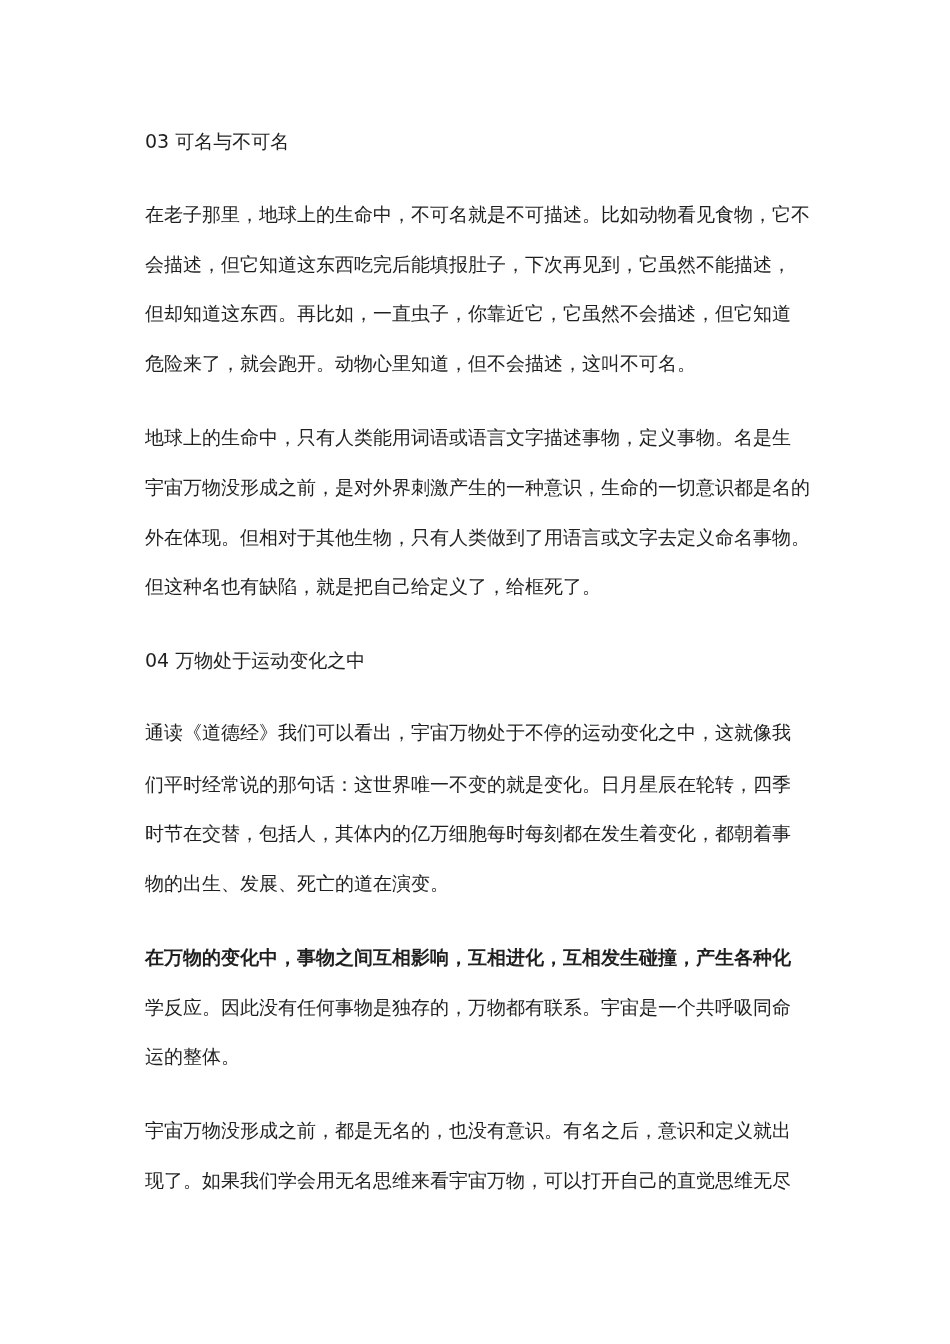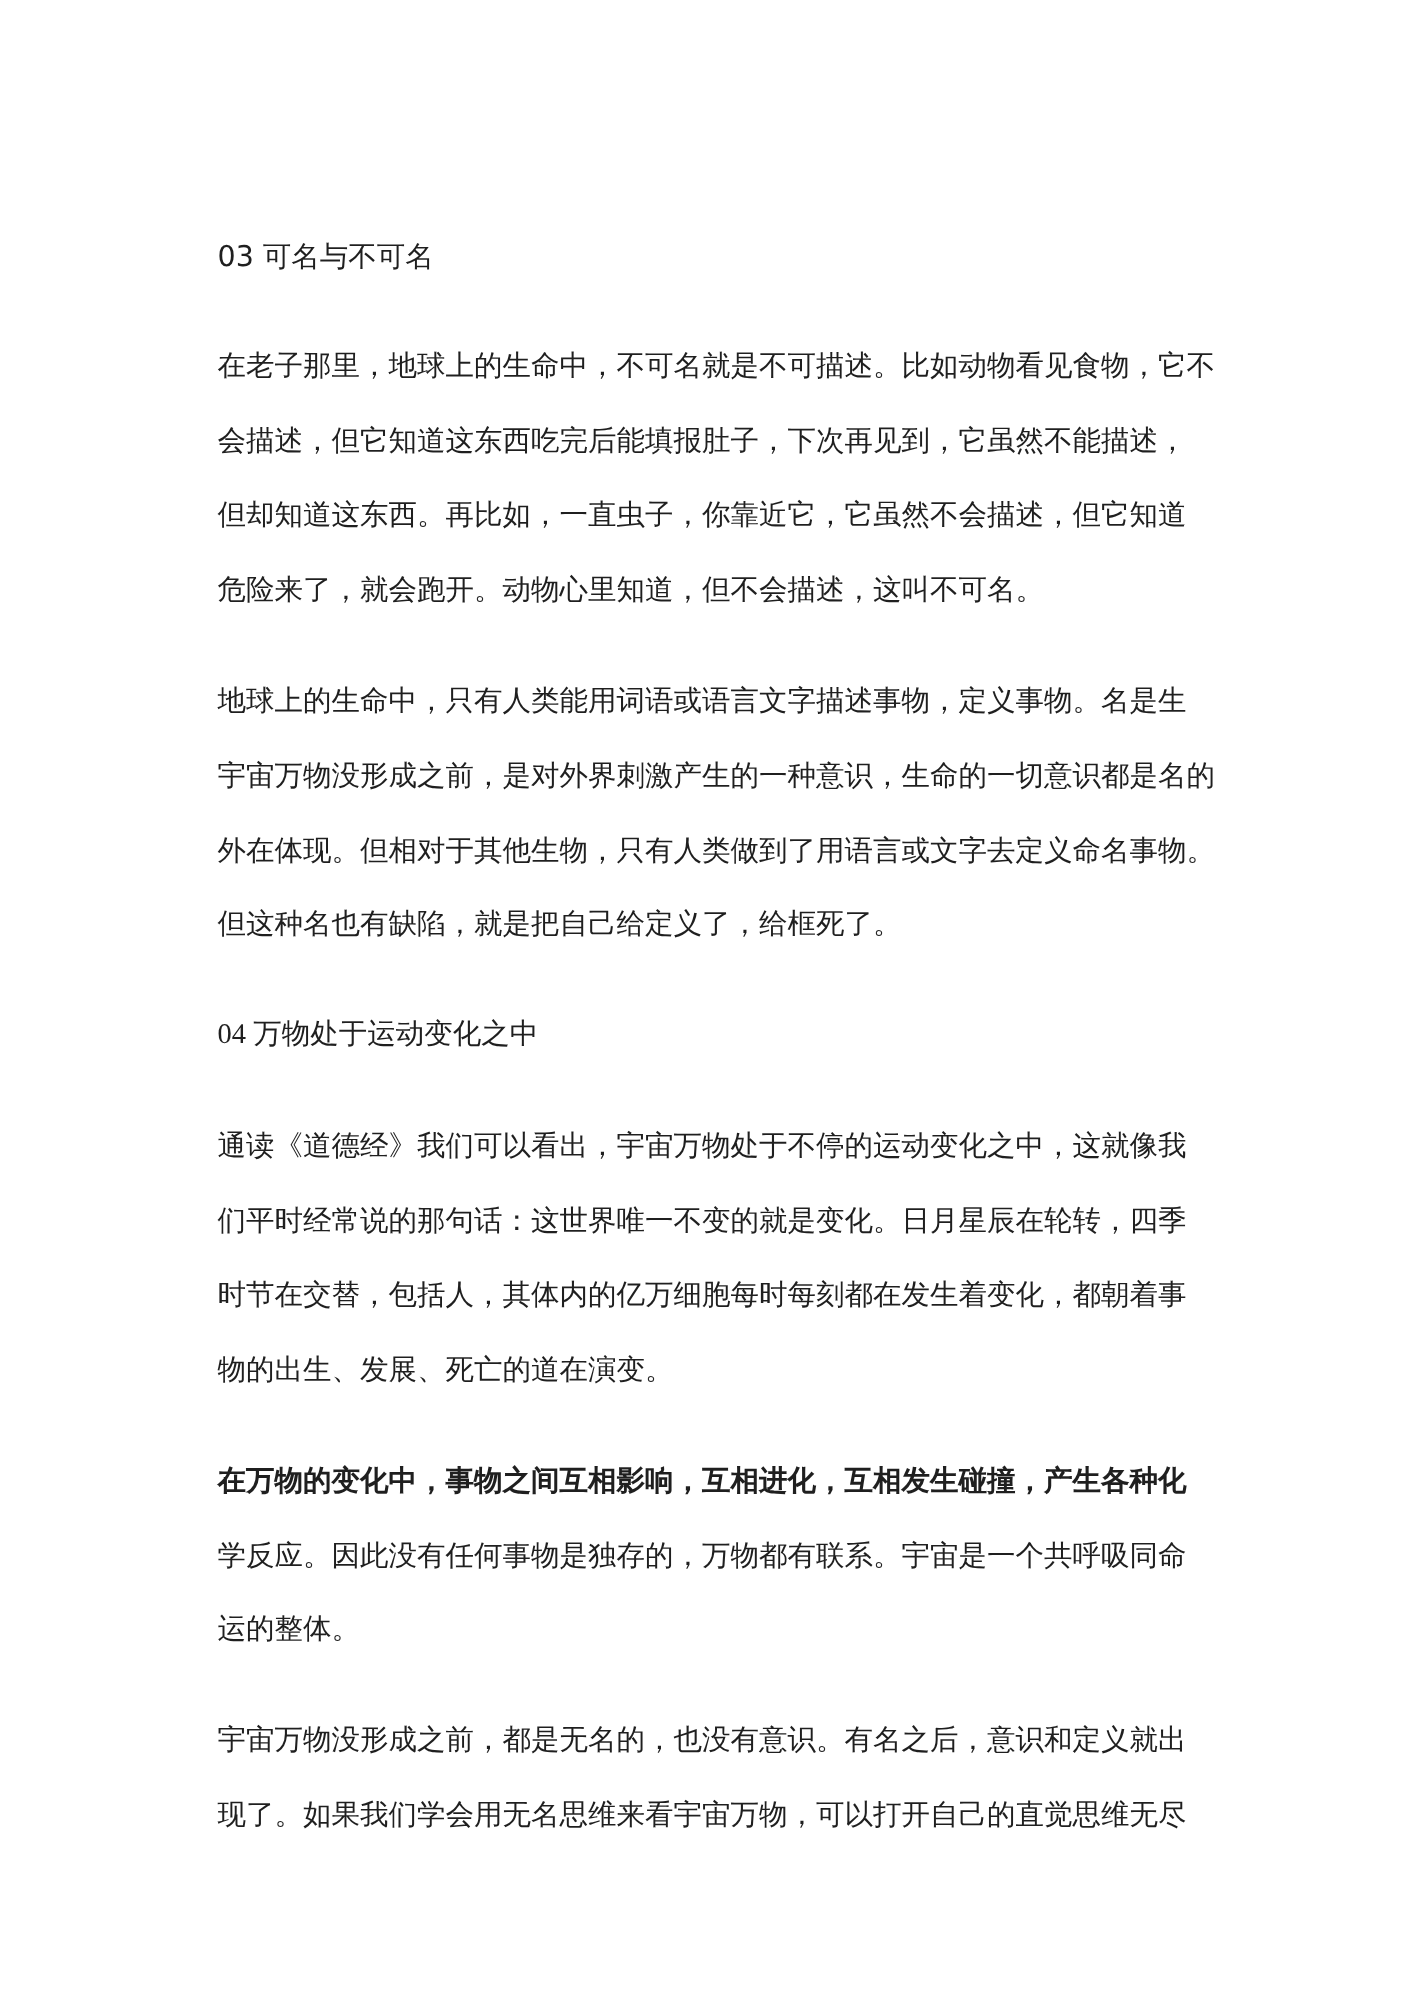--- a/index.html
+++ b/index.html
@@ -22,21 +22,20 @@
       width: 680px;
     }
     .line {
       position: absolute;
       left: 0;
       white-space: nowrap;
       font-size: 19px;
       line-height: 24px;
       height: 24px;
       letter-spacing: 0px;
-      margin-top: 30px;
     }
     .heading {
       font-size: 19px;
     }
   </style>
 </head>
 <body>
 
 <div class="page">
 
@@ -49,24 +48,24 @@
     <div class="line" style="top:351px;">危险来了，就会跑开。动物心里知道，但不会描述，这叫不可名。</div>
   </div>
 
   <div>
     <div class="line" style="top:425px;">地球上的生命中，只有人类能用词语或语言文字描述事物，定义事物。名是生</div>
     <div class="line" style="top:475px;">宇宙万物没形成之前，是对外界刺激产生的一种意识，生命的一切意识都是名的</div>
     <div class="line" style="top:525px;">外在体现。但相对于其他生物，只有人类做到了用语言或文字去定义命名事物。</div>
     <div class="line" style="top:574px;">但这种名也有缺陷，就是把自己给定义了，给框死了。</div>
   </div>
 
-  <div class="line heading" style="top:648px;font-family:Liberation Serif, serif;">04 万物处于运动变化之中</div>
+  <div class="line heading" style="top:648px;">04 万物处于运动变化之中</div>
 
   <div>
-    <div class="line" style="top:722px;">通读《道德经》我们可以看出，宇宙万物处于不停的运动变化之中，这就像我</div>
+    <div class="line" style="top:722px;font-family:Liberation Mono, monospace;">通读《道德经》我们可以看出，宇宙万物处于不停的运动变化之中，这就像我</div>
     <div class="line" style="top:772px;">们平时经常说的那句话：这世界唯一不变的就是变化。日月星辰在轮转，四季</div>
     <div class="line" style="top:821px;">时节在交替，包括人，其体内的亿万细胞每时每刻都在发生着变化，都朝着事</div>
     <div class="line" style="top:871px;">物的出生、发展、死亡的道在演变。</div>
   </div>
 
   <div>
     <div class="line" style="top:945px;font-weight:bold;">在万物的变化中，事物之间互相影响，互相进化，互相发生碰撞，产生各种化</div>
     <div class="line" style="top:995px;">学反应。因此没有任何事物是独存的，万物都有联系。宇宙是一个共呼吸同命</div>
     <div class="line" style="top:1044px;">运的整体。</div>
   </div>

